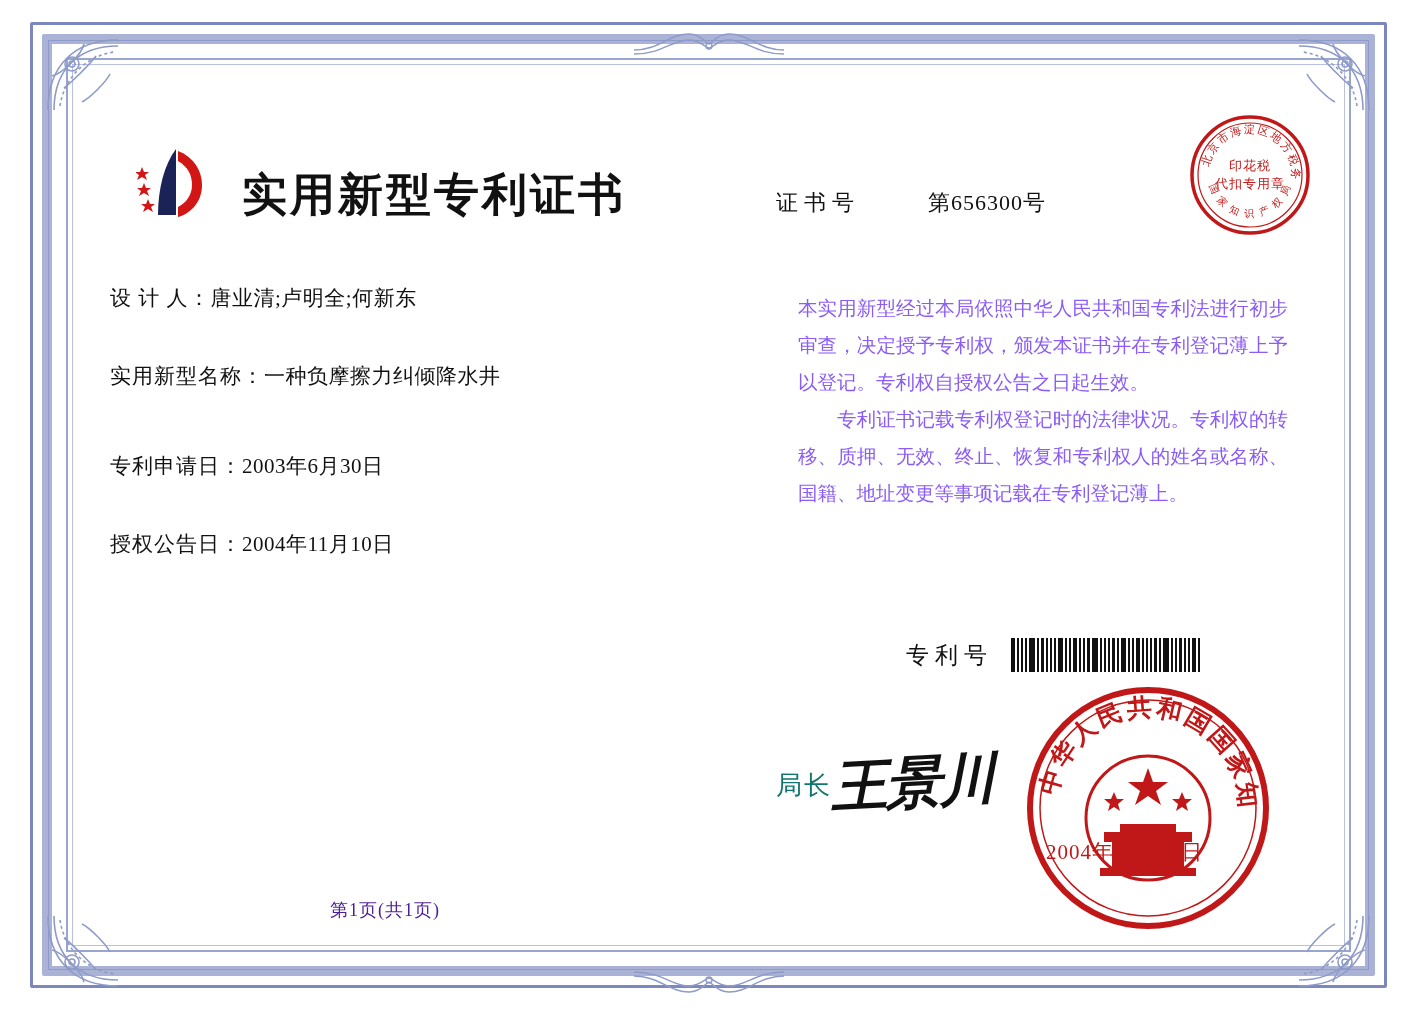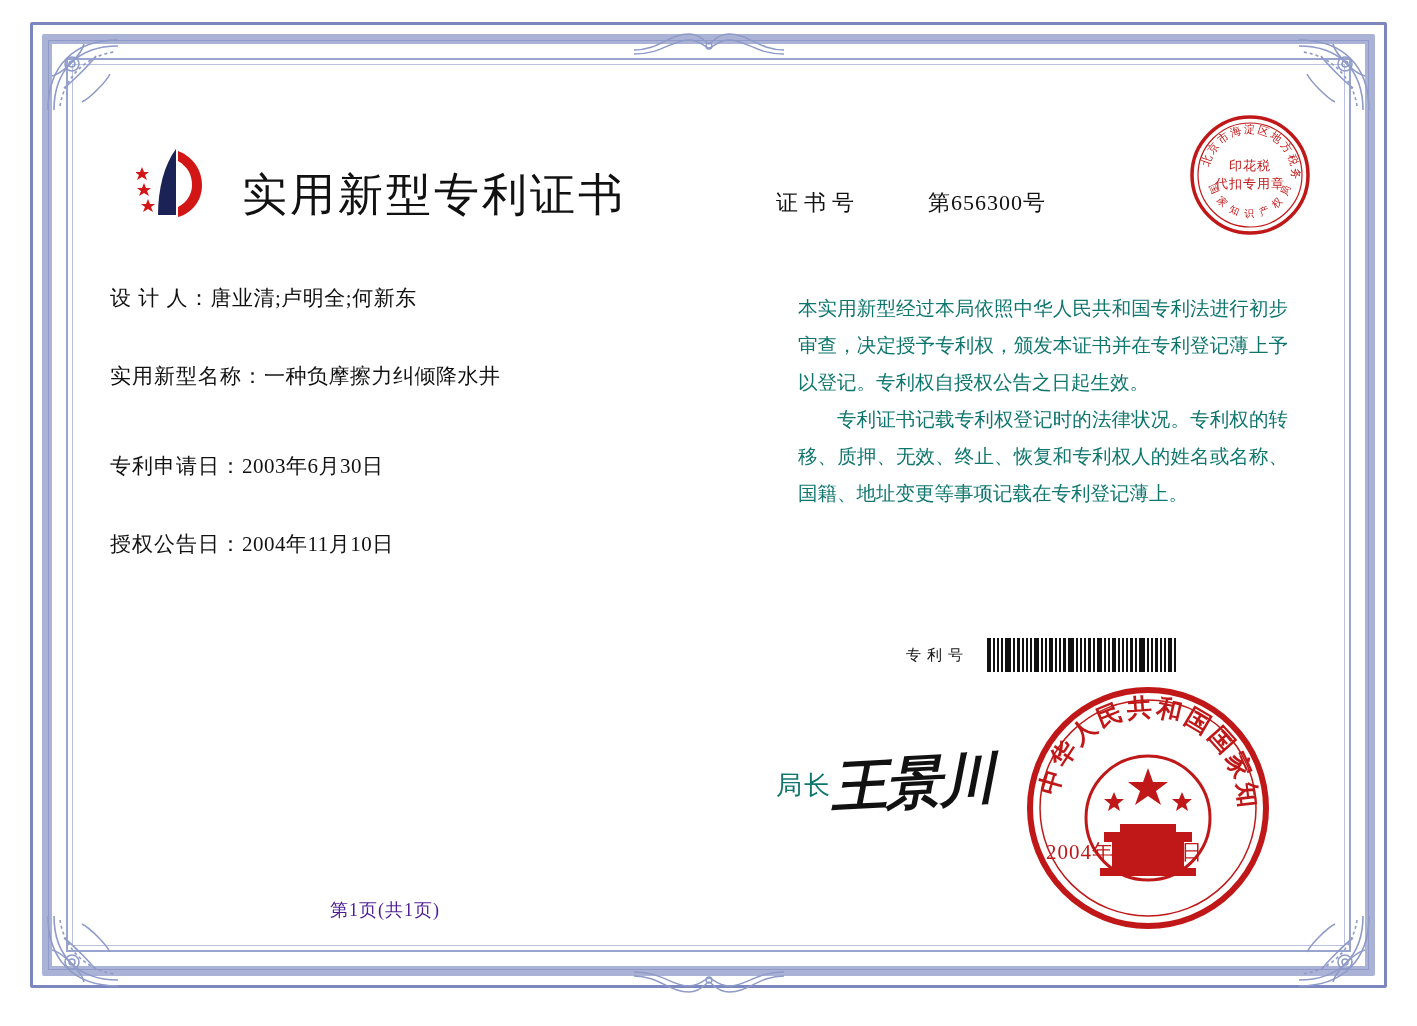--- a/index.html
+++ b/index.html
@@ -106,21 +106,21 @@
   }
   .logo {
     width: 96px;
     height: 78px;
     position: relative;
     margin-right: 10px;
   }
   .logo svg { display: block; }
   .doc-title {
     font-family: "DejaVu Serif", serif;
-    font-weight: normal;
+    font-weight: bold;
     font-size: 45px;
     letter-spacing: 3px;
     color: #111;
     line-height: 1;
     padding-bottom: 6px;
     margin-top: 32px;
   }
 
   .cert-no-row {
     position: absolute;
@@ -162,36 +162,36 @@
   .field.patno .val { font-weight: bold; font-size: 23px; }
 
   
   .body-text {
     position: absolute;
     left: 712px;
     top: 212px;
     width: 490px;
     font-size: 19.5px;
     line-height: 37px;
-    color: #0f766e;
+    color: #8b5cf6;
     text-align: justify;
   }
   .body-text p { margin: 0; text-indent: 2em; }
   .body-text p.first { text-indent: 0; }
 
   
   .barcode-row {
     position: absolute;
     left: 820px;
     top: 560px;
     display: flex;
     align-items: center;
   }
   .barcode-label {
-    font-size: 15px;
+    font-size: 23px;
     letter-spacing: 6px;
     color: #111;
     margin-right: 18px;
   }
   .barcode {
     display: flex;
     align-items: flex-end;
     height: 34px;
   }
   .barcode i { display: block; background: #111; height: 34px; margin-right: 2px; }

